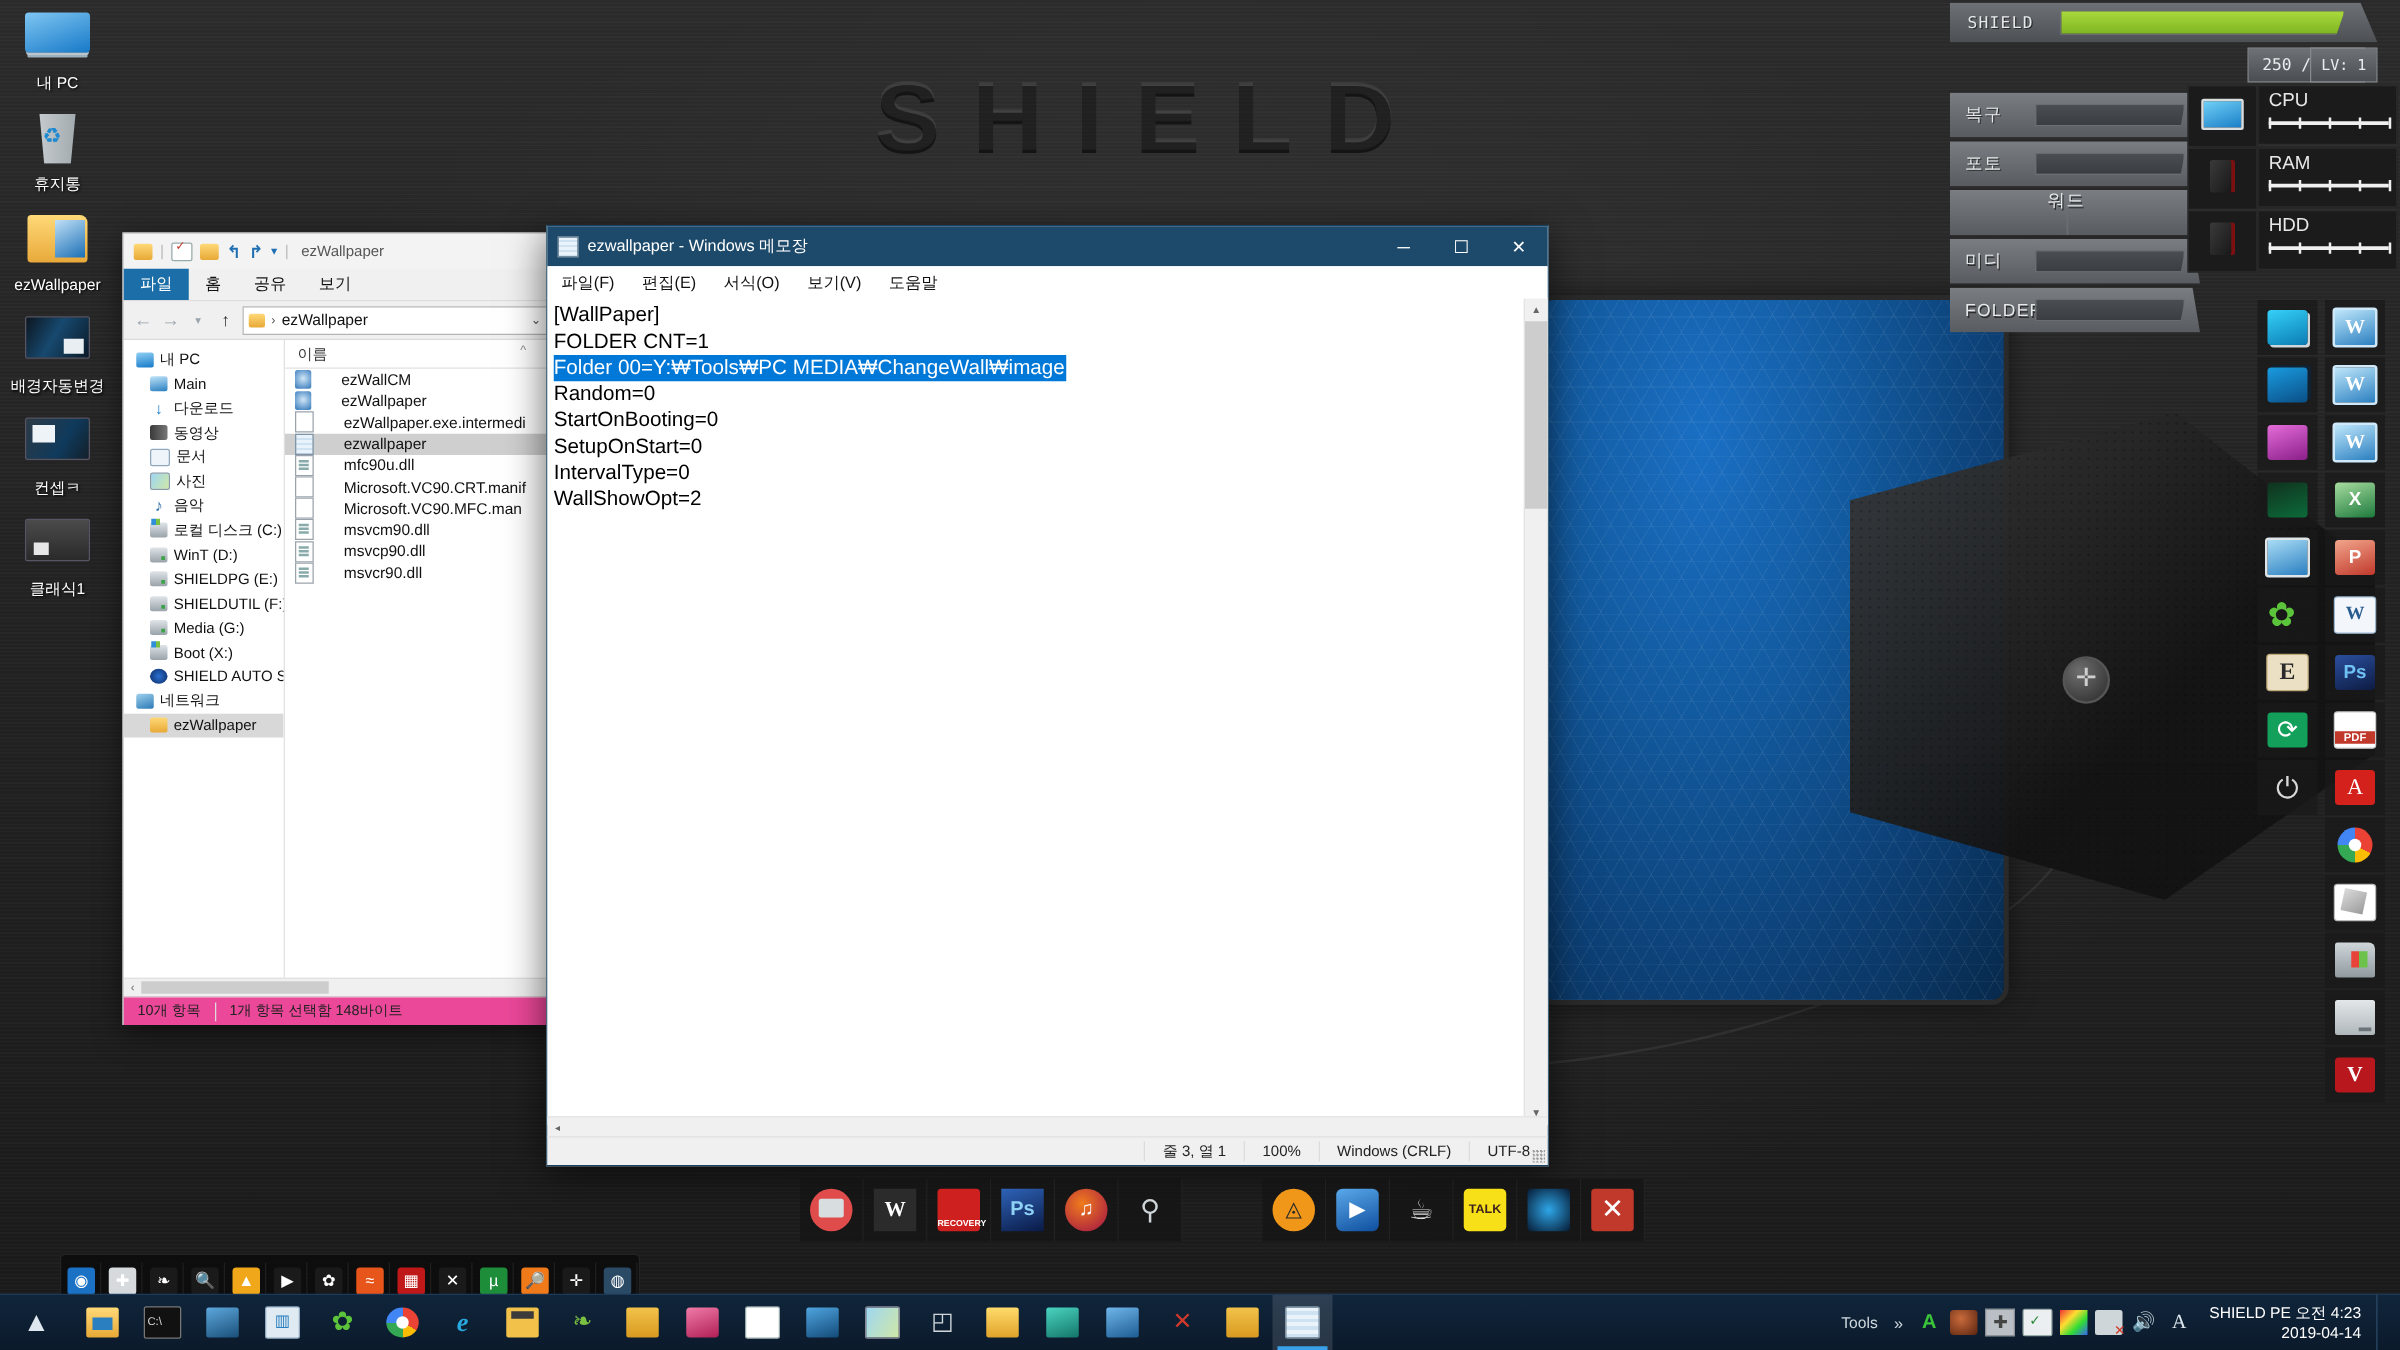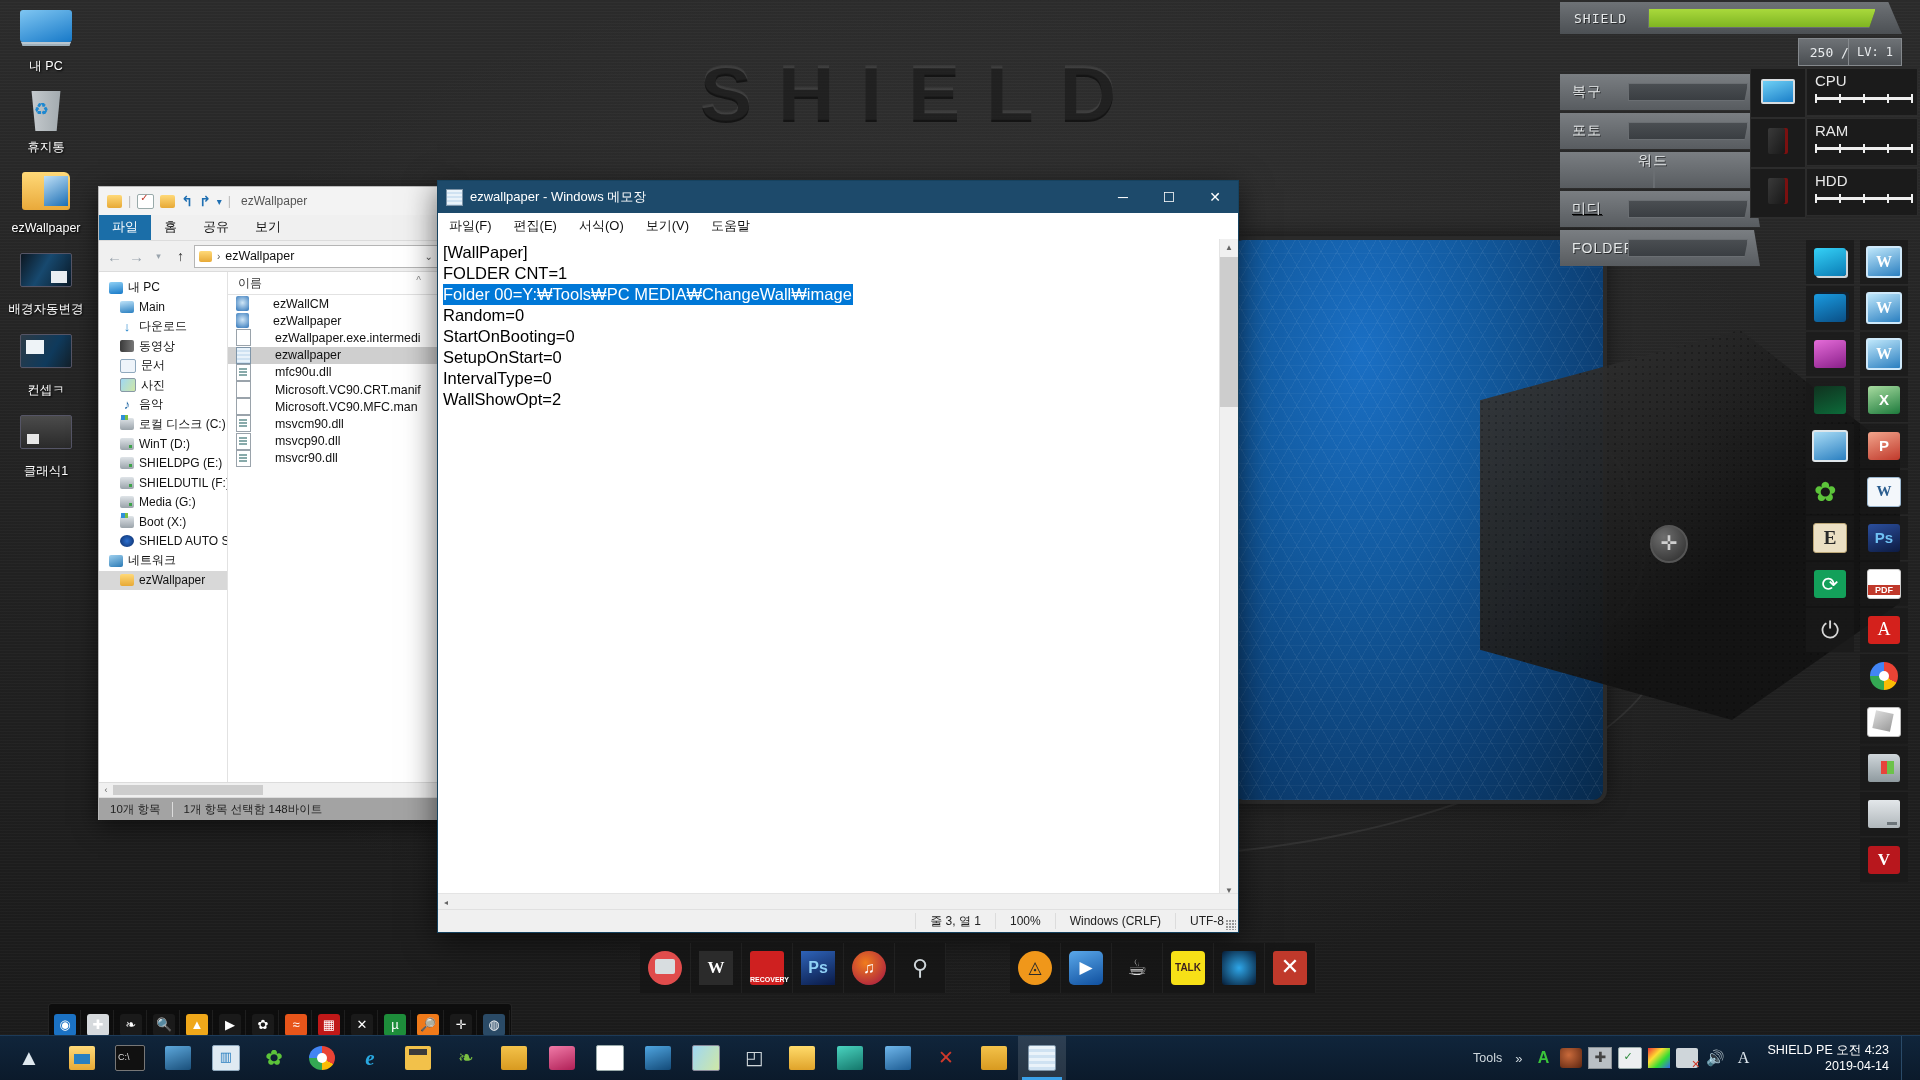--- a/index.html
+++ b/index.html
@@ -134,21 +134,21 @@
   .fi{width:13px;height:15px;flex:0 0 13px;}
   .fi-exe{background:radial-gradient(circle at 50% 45%,#cfe6f7,#2f74b8);border-radius:2px;}
   .fi-txt{background:#fff;border:1px solid #9aa3ab;}
   .fi-note{background:repeating-linear-gradient(180deg,#e9f3fb 0 2px,#cfe2f2 2px 4px);border:1px solid #7f95a8;}
   .fi-dll{background:#fff;border:1px solid #9aa3ab;position:relative;}
   .fi-dll:after{content:"";position:absolute;left:2px;top:3px;width:8px;height:2px;background:#8aa;box-shadow:0 3px 0 #8aa,0 6px 0 #8aa;}
   #exp-hscroll{height:14px;background:#f0f0f0;border-top:1px solid #dcdcdc;display:flex;align-items:center;}
   #exp-hs-left{width:14px;text-align:center;font-size:9px;color:#666;}
   #exp-hs-track{flex:1;height:10px;background:#f0f0f0;}
   #exp-hs-thumb{width:150px;height:10px;background:#cdcdcd;}
-  #exp-status{height:22px;background:#a3a3a3;border-top:1px solid #dcdcdc;display:flex;align-items:center;
+  #exp-status{height:22px;background:#ec4899;border-top:1px solid #dcdcdc;display:flex;align-items:center;
      font-size:11.5px;color:#222;}
   #exp-status .cell{padding:0 11px;border-right:1px solid #dcdcdc;height:15px;line-height:15px;}
   #exp-status .cell:last-child{border-right:none;}
 
   
   #notepad{position:absolute;left:437px;top:180px;width:800px;height:751px;
      background:#fff;box-shadow:0 8px 30px rgba(0,0,0,.6);border:1px solid #16425f;}
   #np-title{height:32px;background:#1d4a6b;display:flex;align-items:center;color:#fff;font-size:13px;}
   #np-title-icon{width:15px;height:15px;margin:0 7px 0 8px;
      background:repeating-linear-gradient(180deg,#eaf3fa 0 2px,#cfe2f2 2px 4px);border:1px solid #7f95a8;}
@@ -590,21 +590,21 @@
         <div class="hud-bar"></div>
       </div>
       <div class="hud-row" style="top: 113px;">
         <div class="hud-lab">포토</div>
         <div class="hud-bar"></div>
       </div>
       <div class="hud-row" style="top: 152px; flex-direction: column;">
         <div class="hud-lab">워드</div>
         <div class="hud-bar"></div>
       </div>
-      <div class="hud-row" style="top: 191px; text-decoration: underline;">
+      <div class="hud-row" style="top: 191px;">
         <div class="hud-lab">미디</div>
         <div class="hud-bar"></div>
       </div>
       <div class="hud-row" style="top: 230px;">
         <div class="hud-lab">FOLDER</div>
         <div class="hud-bar"></div>
       </div>
     </div>
   <div id="hud-meters">
       <div class="meterIcon" style="top: 68px;">

